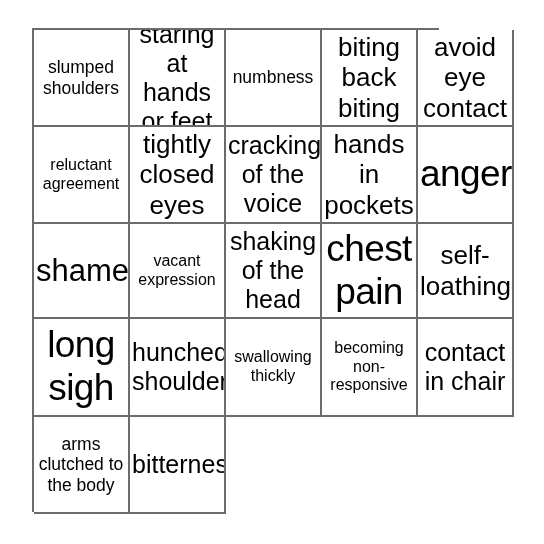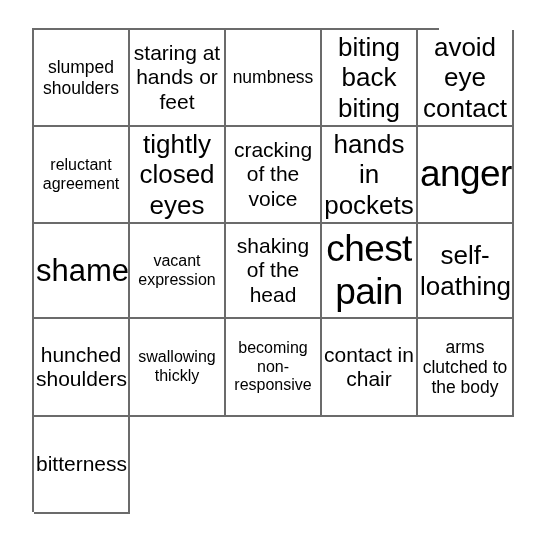--- a/index.html
+++ b/index.html
@@ -41,21 +41,21 @@
     line-height: 1.16;
   }
   .cell span {
     display: block;
     width: 100%;
   }
   
   .fs-xxl span { font-size: 37px; letter-spacing: -0.6px; }
   .fs-xl  span { font-size: 31px; }
   .fs-lg  span { font-size: 26px; }
-  .fs-md  span { font-size: 21px; }
+  .fs-md  span { font-size: 25px; }
   .fs-sm  span { font-size: 17.5px; }
   .fs-xs  span { font-size: 16px; }
 </style>
 </head>
 <body>
 
 <div id="bingo-card">
 
   <div class="cell fs-sm">
       <span>slumped shoulders</span>
@@ -98,20 +98,23 @@
   <div class="cell fs-md">
       <span>shaking of the head</span>
     </div>
   <div class="cell fs-xxl">
       <span>chest pain</span>
     </div>
 
   <div class="cell fs-lg">
       <span>self-loathing</span>
     </div>
+  <div class="cell fs-xxl">
+      <span>long sigh</span>
+    </div>
   <div class="cell fs-md">
       <span>hunched shoulders</span>
     </div>
   <div class="cell fs-xs">
       <span>swallowing thickly</span>
     </div>
 
   <div class="cell fs-xs">
       <span>becoming non-responsive</span>
     </div>

